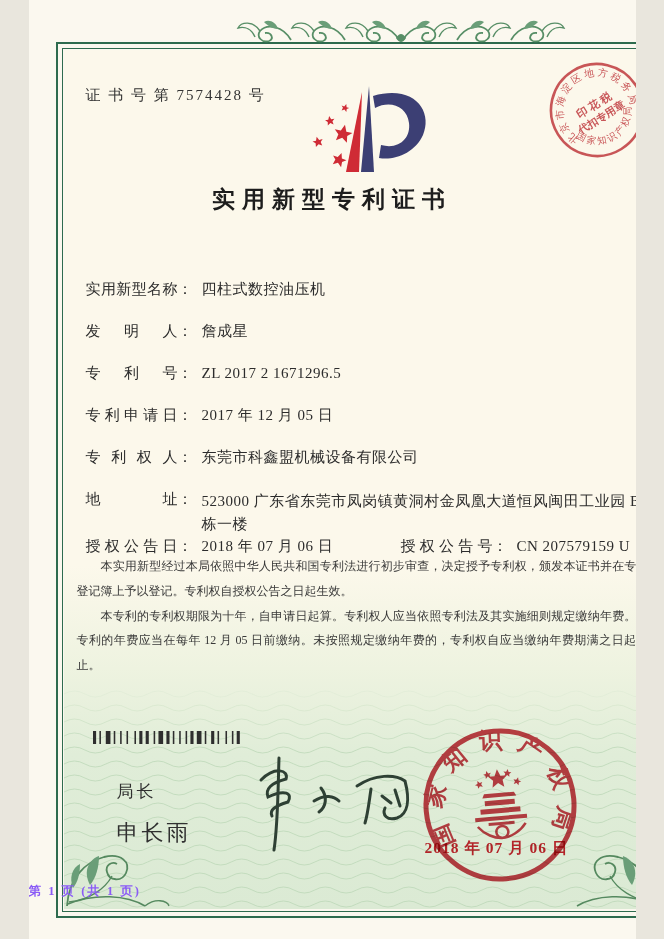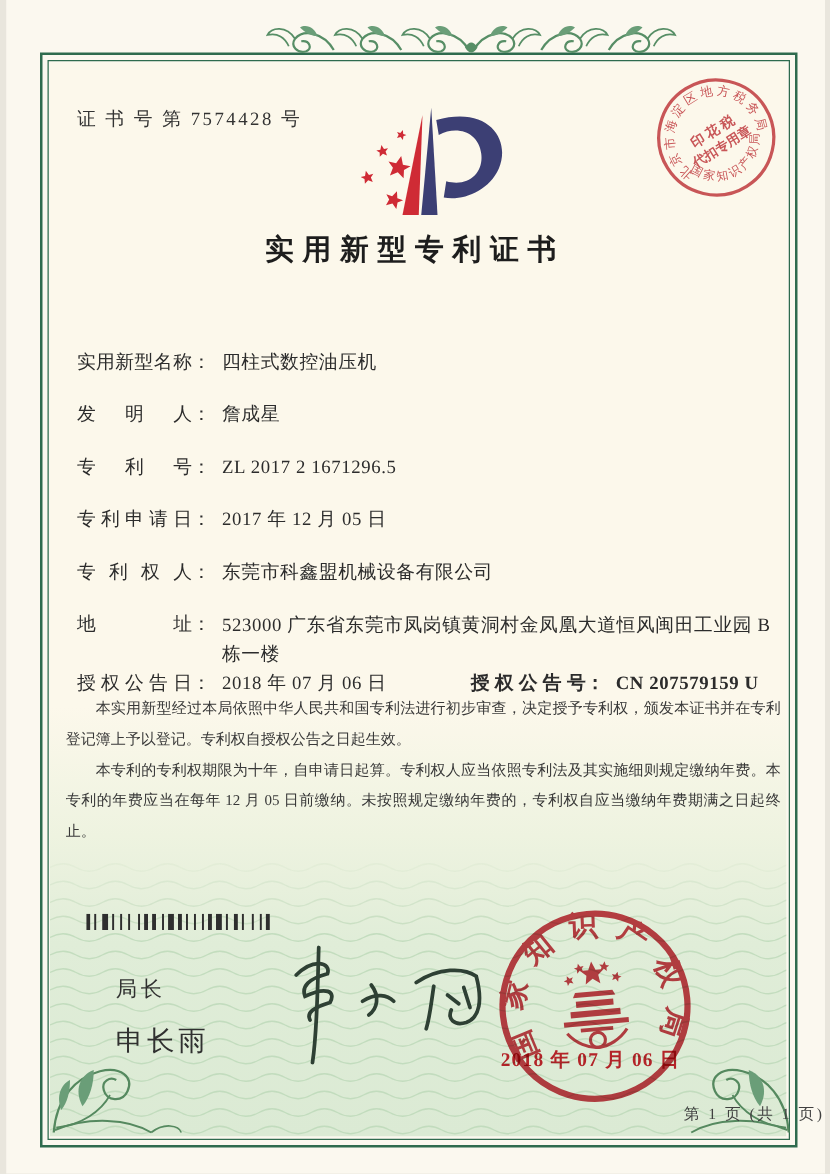--- a/index.html
+++ b/index.html
@@ -1,19 +1,19 @@
 <!DOCTYPE html>
 <html><head>
 <meta charset="utf-8">
 <style>
   html,body{margin:0;padding:0;background:#e9e6dd;}
   .page{
     position:relative;width:607px;height:939px;margin:0 auto;
     background:#fbf8ef;overflow:hidden;
-    font-family:"Liberation Serif","DejaVu Serif",serif;color:#2c2c2c;padding-left:48px;
+    font-family:"Liberation Serif","DejaVu Serif",serif;color:#2c2c2c;
   }
   
   .frame-outer{position:absolute;left:27px;top:42px;width:602px;height:872px;
     border:2px solid #2e6b4e;}
   .frame-inner{position:absolute;left:33px;top:48px;width:592px;height:862px;
     border:1px solid #2e6b4e;}
   
   .parchment{position:absolute;left:35px;top:50px;width:589px;height:859px;
     background:linear-gradient(180deg,#fcf8eb 0%,#fcf8eb 60%,#eef3e0 72%,#e0edd8 82%,#dbead4 100%);}
   .waves-svg{position:absolute;left:35px;top:688px;width:589px;height:221px;}
@@ -21,40 +21,40 @@
   .cert-no{position:absolute;left:57px;top:86px;font-size:15px;letter-spacing:2px;color:#333;}
   .logo-svg{position:absolute;left:264px;top:78px;width:158px;height:112px;}
   .tax-seal-svg{position:absolute;left:516px;top:58px;width:104px;height:104px;opacity:.85;mix-blend-mode:multiply;}
   .title{position:absolute;left:0;right:0;top:184px;text-align:center;
     font-size:23px;font-weight:bold;letter-spacing:7px;color:#1d1d1d;}
 
   .field-row{position:absolute;left:57px;font-size:15px;white-space:nowrap;}
   .flabel{display:inline-block;width:92px;text-align:justify;text-align-last:justify;vertical-align:top;}
   .fvalue{margin-left:9px;letter-spacing:.5px;}
   .fvalue.wrap{display:inline-block;white-space:normal;width:452px;line-height:23px;vertical-align:top;}
-  .grant-no-group{position:absolute;left:315px;top:0;font-weight:bold;}
+  .grant-no-group{position:absolute;left:315px;top:0;}
 
   .paras{position:absolute;left:48px;top:554px;width:572px;font-size:12px;
     line-height:24.8px;text-align:justify;color:#383838;}
   .paras p{margin:0;text-indent:2em;}
 
   .barcode-svg{position:absolute;left:64px;top:731px;width:152px;height:13px;}
   .director-title{position:absolute;left:88px;top:780px;font-size:17px;letter-spacing:3px;
     font-family:Liberation Sans, sans-serif;color:#303030;}
   .director-name{position:absolute;left:88px;top:818px;font-size:22px;letter-spacing:3px;
     font-family:Liberation Mono, monospace;color:#303030;}
   .signature-svg{position:absolute;left:206px;top:748px;width:196px;height:112px;}
 
   .office-seal-svg{position:absolute;left:388px;top:722px;width:166px;height:166px;
     opacity:.92;mix-blend-mode:multiply;}
   .seal-date{position:absolute;left:396px;top:838px;font-size:15.5px;color:#cf2730;
     letter-spacing:1px;font-weight:bold;mix-blend-mode:multiply;}
 
-  .footer{position:absolute;left:0;right:0;top:883px;text-align:right;font-size:12.5px;
-    letter-spacing:2px;color:#404040;}
+  .footer{position:absolute;left:0;right:0;top:883px;text-align:left;font-size:12.5px;
+    letter-spacing:2px;color:#8b5cf6;font-weight:bold;}
 
   .ornament-top-svg{position:absolute;left:207px;top:14px;width:330px;height:38px;}
   .flourish-bl{position:absolute;left:30px;top:792px;width:122px;height:120px;}
   .flourish-br{position:absolute;left:512px;top:792px;width:122px;height:120px;transform:scaleX(-1);}
 </style>
 </head>
 <body>
 
 <div class="page">
 

